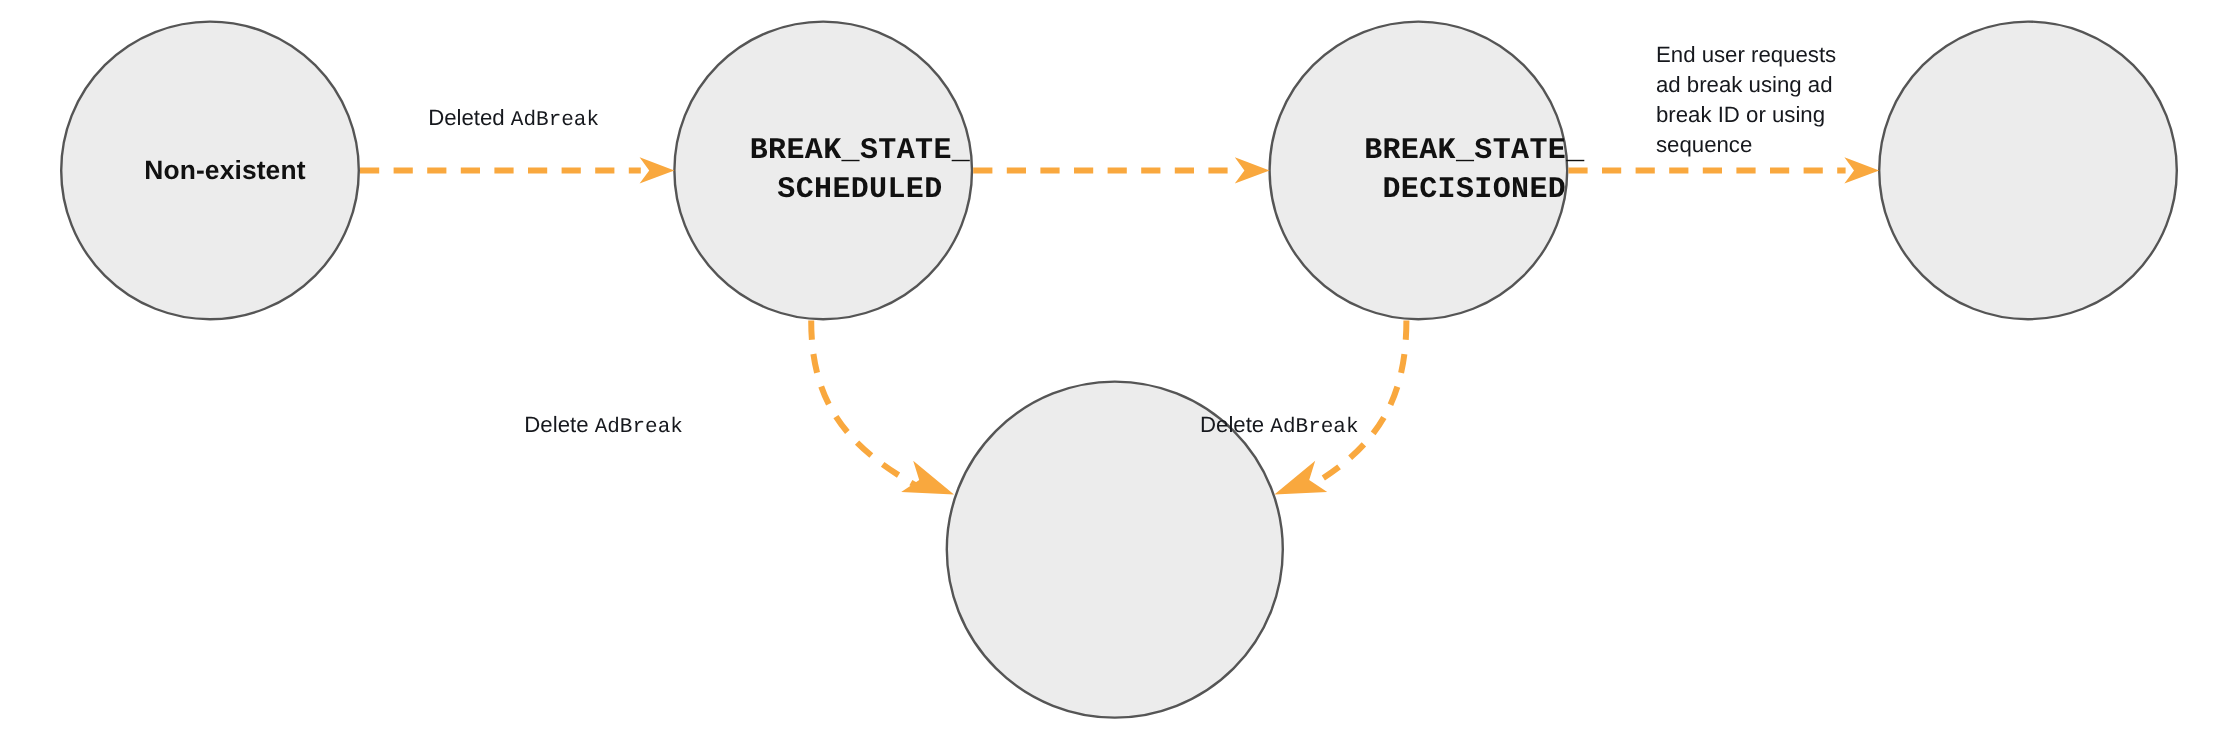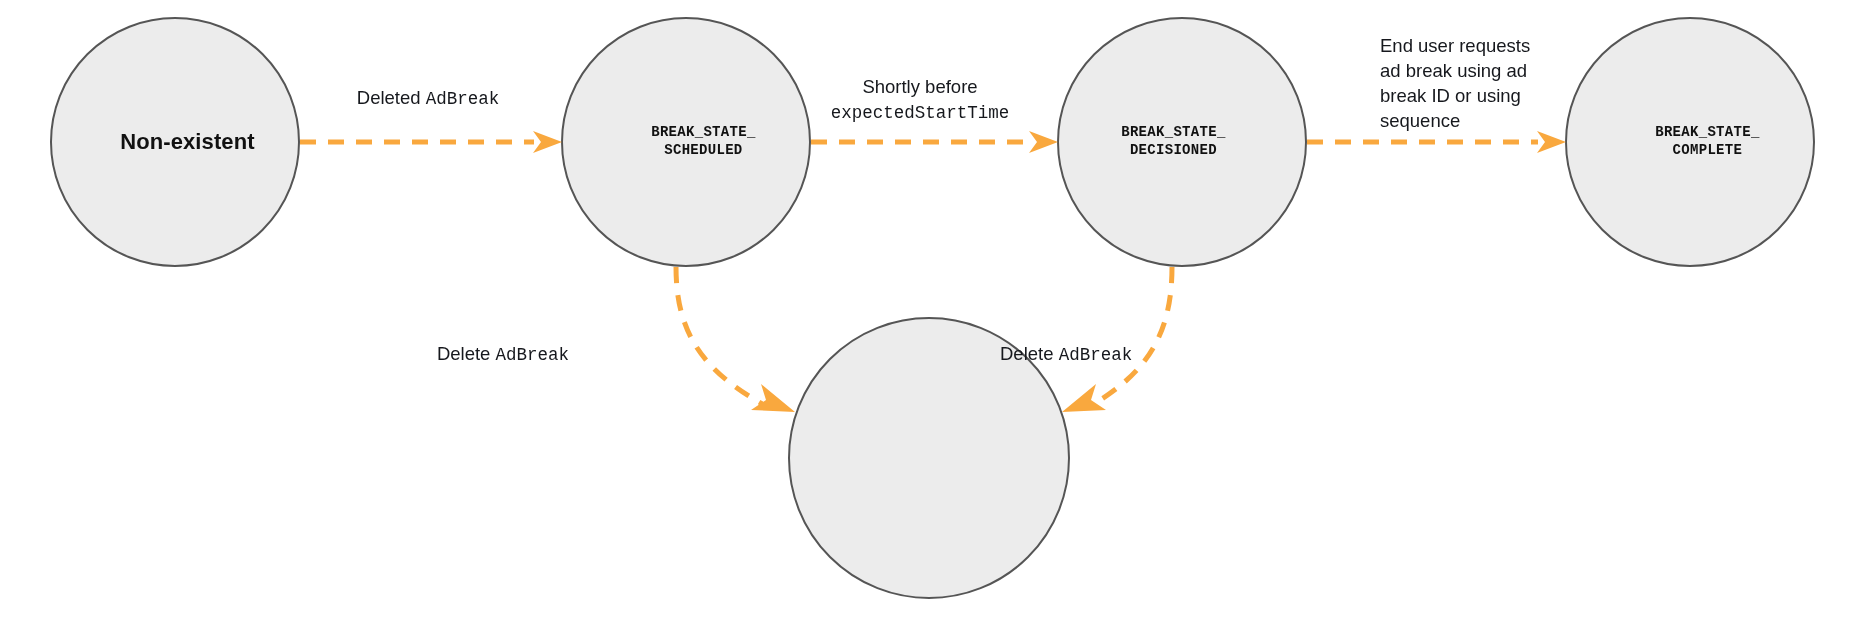--- a/index.html
+++ b/index.html
@@ -54,21 +54,21 @@
   }
   .node-label.plain {
     font-family: "Liberation Sans", sans-serif;
     font-weight: bold;
     font-size: 22px;
     letter-spacing: 0.1px;
   }
   .node-label.code {
     font-family: "Liberation Mono", monospace;
     font-weight: bold;
-    font-size: 14px;
+    font-size: 25px;
     letter-spacing: 0.3px;
   }
   .edge-label {
     position: absolute;
     color: #16181d;
     line-height: 1.36;
     font-family: "Liberation Sans", sans-serif;
     font-size: 18.5px;
     white-space: nowrap;
   }
@@ -128,39 +128,31 @@
 
   <div class="node-label plain" style="left:175px; top:142px;">
     <span class="ln">Non-existent</span>
   </div>
 
   <div class="node-label code" style="left:686px; top:142px;">
     <span class="ln">BREAK_STATE_</span>
     <span class="ln">SCHEDULED</span>
   </div>
 
-  <div class="node-label code" style="left:1156px; top:142px;">
+  <div class="node-label code" style="left:1198px; top:142px;">
     <span class="ln">BREAK_STATE_</span>
     <span class="ln">DECISIONED</span>
   </div>
 
-  <div class="node-label code" style="left:1690px; top:142px;">
-    <span class="ln">BREAK_STATE_</span>
-    <span class="ln">COMPLETE</span>
-  </div>
 
 
   <div class="edge-label center" style="left:428px; top:85px;">
       <span class="ln"><span>Deleted </span><span class="mono">AdBreak</span></span>
     </div>
 
-  <div class="edge-label center" style="left:920px; top:74px;">
-      <span class="ln"><span>Shortly before</span></span>
-      <span class="ln"><span class="mono">expectedStartTime</span></span>
-    </div>
 
   <div class="edge-label left" style="left:1337px; top:33px;margin-left:43px;">
       <span class="ln"><span>End user requests</span></span>
       <span class="ln"><span>ad break using ad</span></span>
       <span class="ln"><span>break ID or using</span></span>
       <span class="ln"><span>sequence</span></span>
     </div>
 
   <div class="edge-label center" style="left:503px; top:341px;">
       <span class="ln"><span>Delete </span><span class="mono">AdBreak</span></span>

